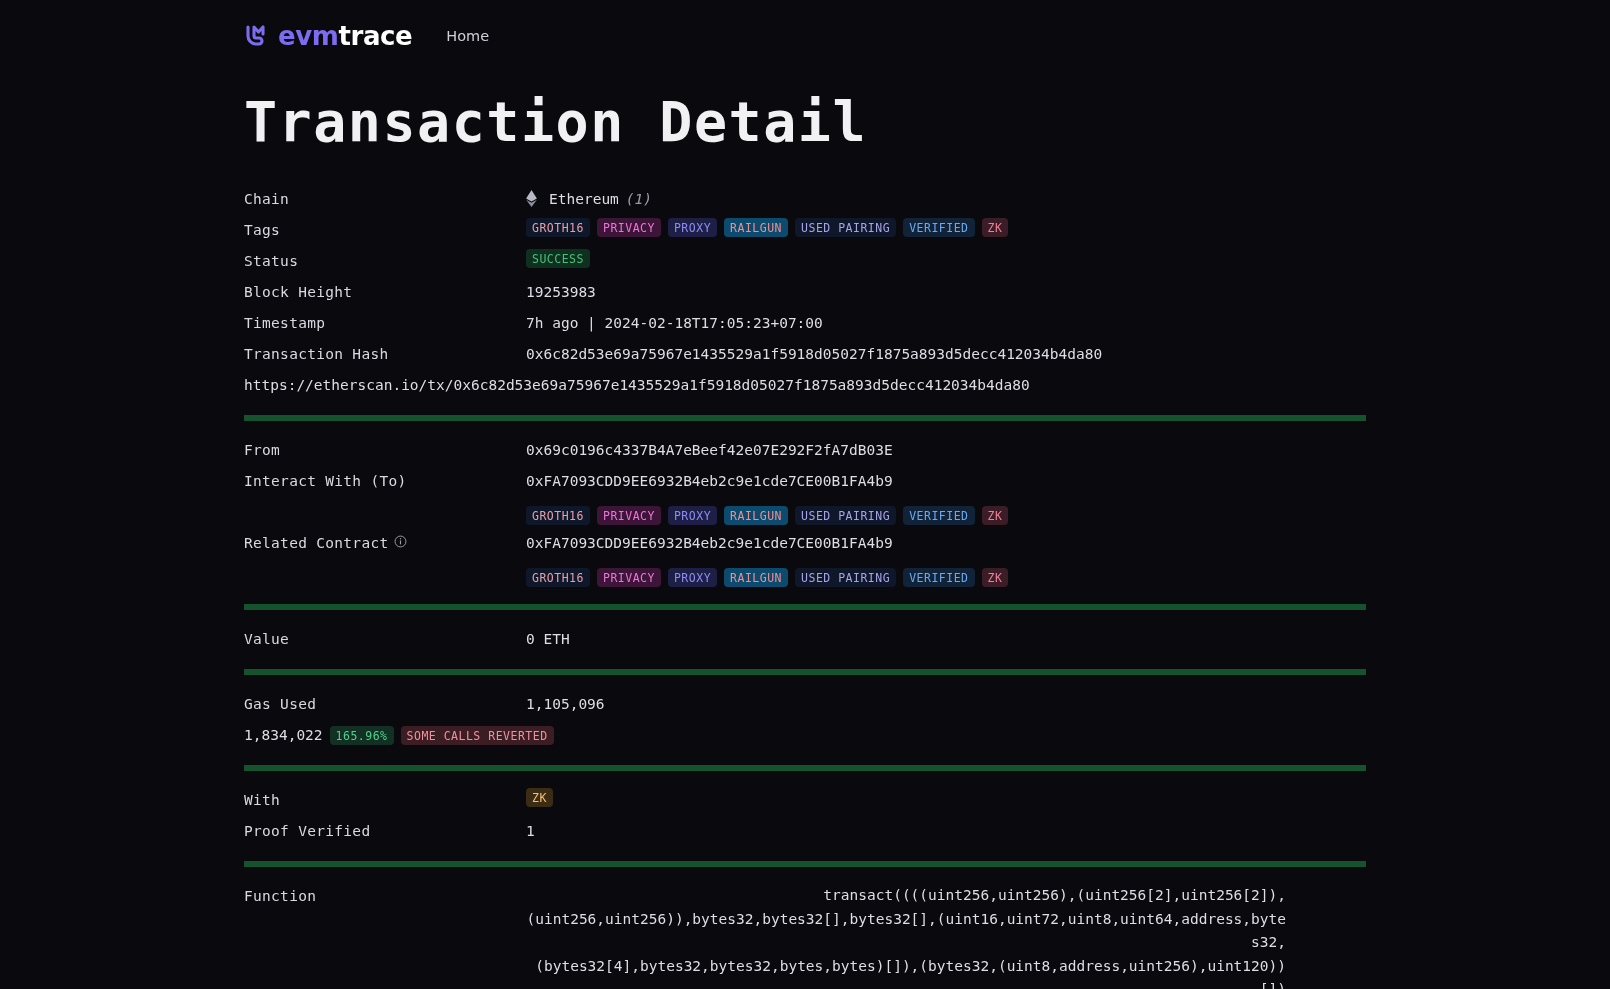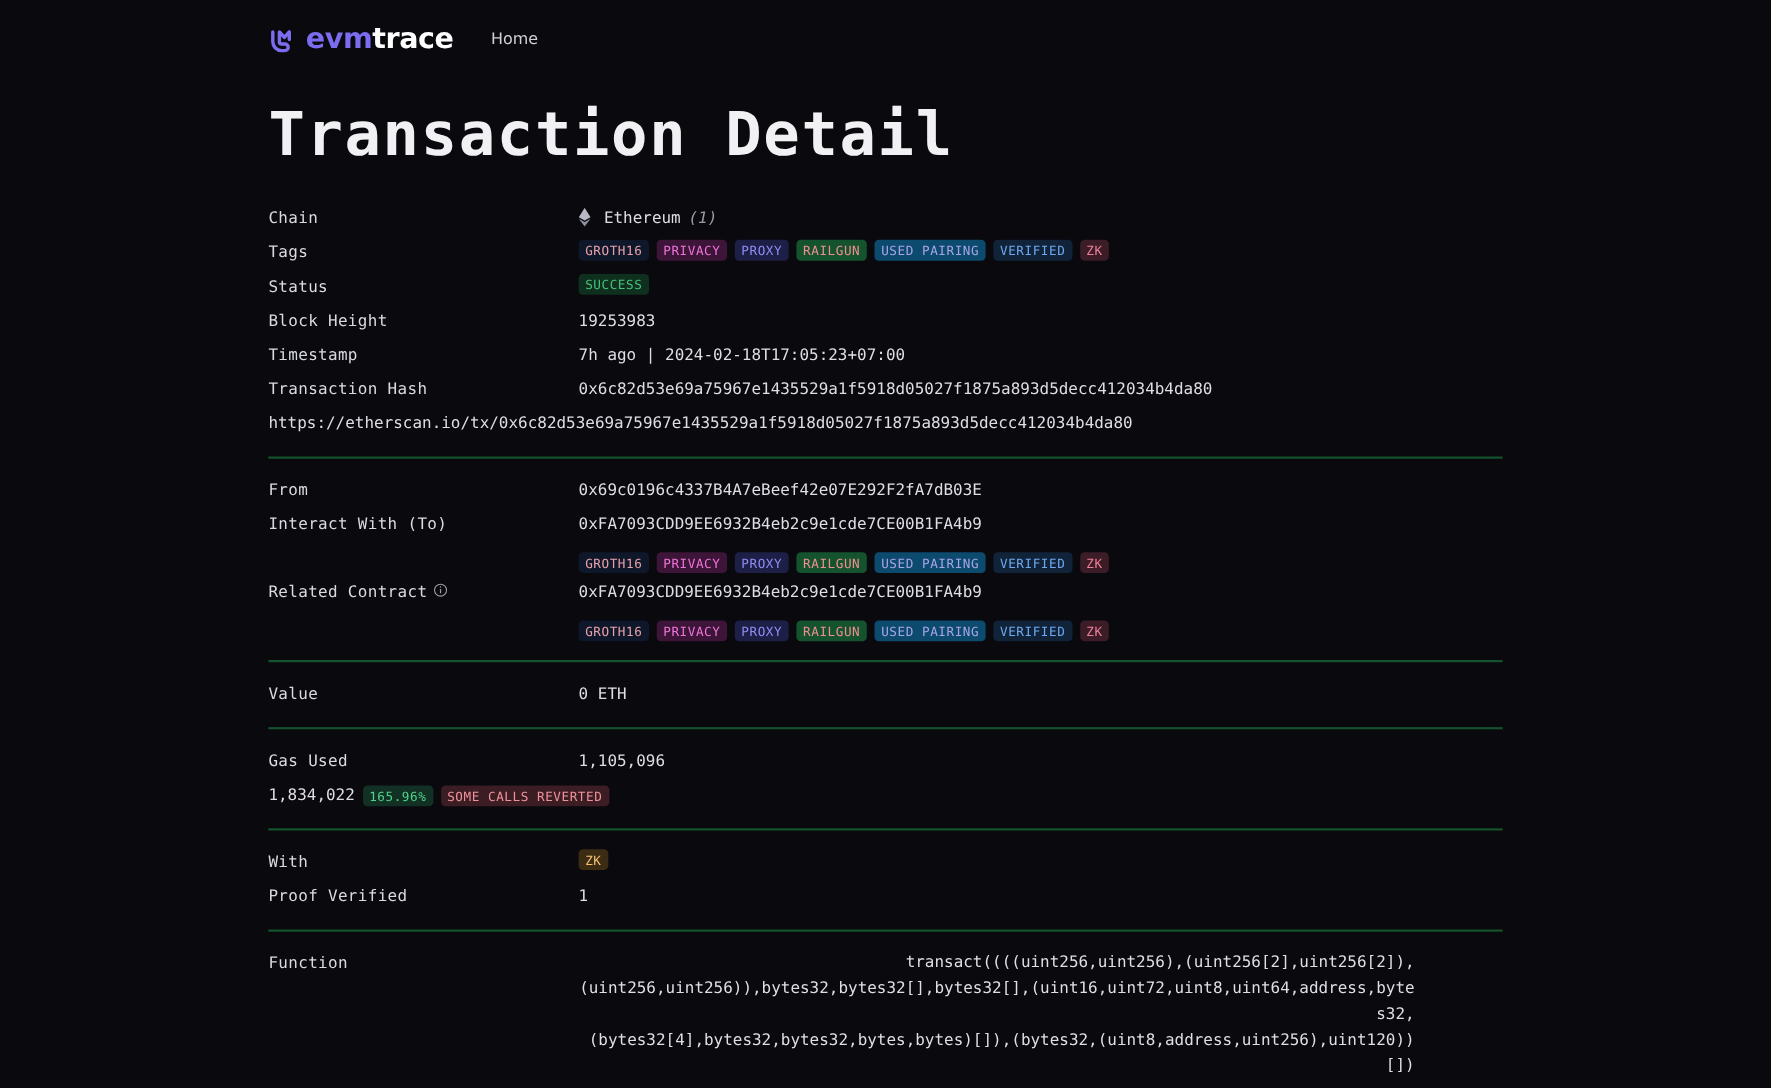--- a/index.html
+++ b/index.html
@@ -23,21 +23,20 @@
   
   .navbar {
     height: 72px;
     display: flex;
     align-items: center;
     padding-left: 244px;
     gap: 34px;
   }
   .brand {
     display: flex;
-    align-items: center;
     gap: 8px;
     text-decoration: none;
   }
   .brand-mark { width: 26px; height: 26px; display: block; }
   .brand-text {
     font-size: 26px;
     font-weight: 700;
     letter-spacing: -0.4px;
     font-family: "DejaVu Sans", "Liberation Sans", sans-serif;
   }
@@ -59,21 +58,21 @@
     font-size: 55px;
     font-weight: 700;
     letter-spacing: 1.5px;
     color: #f1f1f4;
     margin-bottom: 26px;
     font-family: "DejaVu Sans Mono", "Liberation Mono", monospace;
   }
 
   .section {
     padding: 4px 0 14px 0;
-    border-bottom: 2px solid #14532d;
+    border-bottom: 6px solid #14532d;
   }
   .section.last { border-bottom: none; }
   .section + .section { padding-top: 14px; }
 
   .row {
     display: flex;
     align-items: flex-start;
     min-height: 31px;
     padding: 3px 0;
   }
@@ -112,22 +111,22 @@
     letter-spacing: 0.5px;
     padding: 2.5px 6px;
     border-radius: 4px;
     line-height: 14px;
     white-space: nowrap;
     font-family: "DejaVu Sans Mono", "Liberation Mono", monospace;
   }
   .tag-groth16      { background: #0f172a; color: #e8a0a8; }
   .tag-privacy      { background: #3c1538; color: #ef74d9; }
   .tag-proxy        { background: #1e1f46; color: #8f8cf5; }
-  .tag-railgun      { background: #14532d; color: #ef8f94; }
-  .tag-used-pairing { background: #0c4a6e; color: #a9a4e8; }
+  .tag-railgun      { background: #0c4a6e; color: #ef8f94; }
+  .tag-used-pairing { background: #0f172a; color: #a9a4e8; }
   .tag-verified     { background: #102338; color: #6fa8f0; }
   .tag-zk           { background: #3c1c26; color: #ef7f9a; }
   .tag-success      { background: #10301f; color: #46c07a; }
   .tag-percent      { background: #123024; color: #4fd38b; }
   .tag-reverted     { background: #3b1d23; color: #f0929d; }
   .tag-type-zk      { background: #3b2c13; color: #f4c070; }
 
   .tag-group { display: inline-flex; gap: 7px; flex-wrap: wrap; align-items: center; }
   .addr-with-tags { display: flex; align-items: center; gap: 12px; flex-wrap: wrap; }
 

